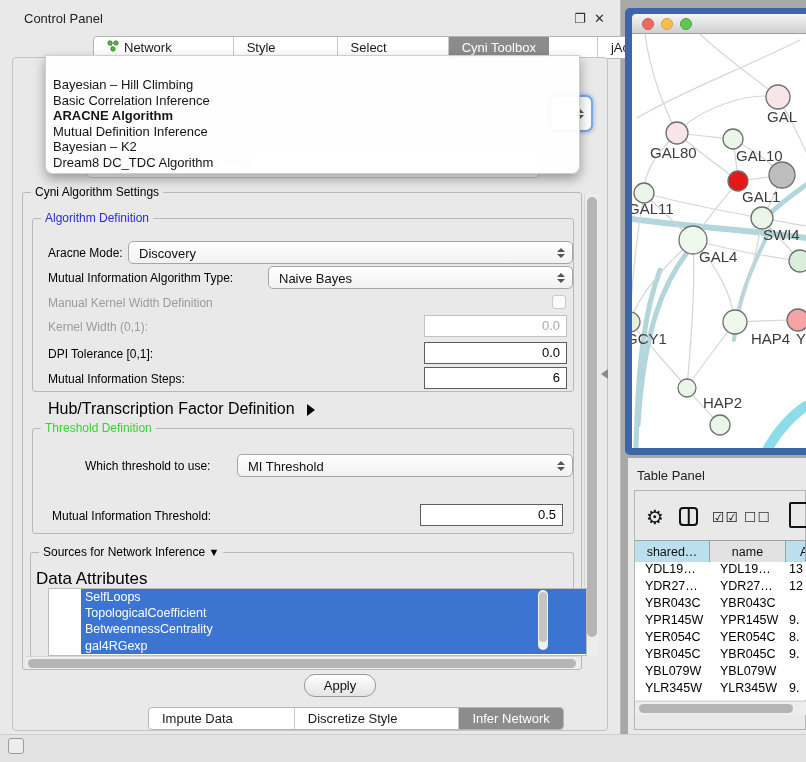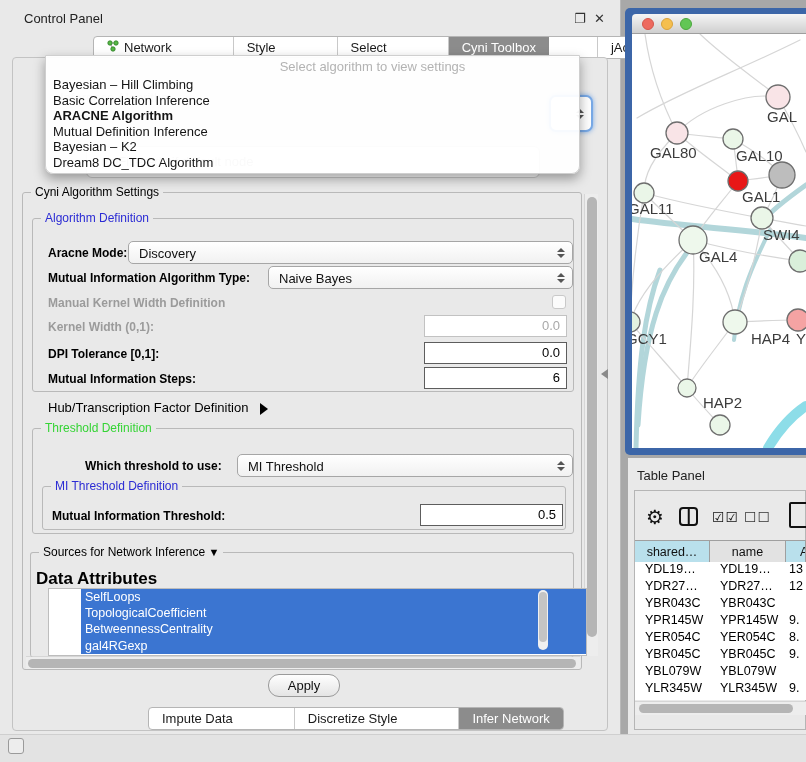--- a/index.html
+++ b/index.html
@@ -14,21 +14,21 @@
   .seg-bar{display:flex;background:#fff;border:1px solid #b5b5b5;border-radius:4px;height:21px;overflow:hidden;gap:48px;}
   .seg{display:flex;align-items:center;gap:5px;padding:0 13px;font-size:13px;color:#1a1a1a;border-left:1px solid #c9c9c9;white-space:nowrap;}
   .seg:first-child{border-left:none;}
   .seg.sel{background:#8c8c8c;color:#fff;}
   
   #content-box{left:12px;top:57px;width:594px;height:672px;border:1px solid #c3c3c3;border-radius:4px;background:#e9e9e9;}
   
   .gbox{border:1px solid #b9b9b9;border-radius:3px;}
   .gbox-label{position:absolute;top:-8px;left:8px;background:#e9e9e9;padding:0 4px;font-size:12px;white-space:nowrap;}
   .blue{color:#2b2bd4;} .green{color:#35d435;}
-  .lbl{font-size:12px;font-weight:bold;color:#000;white-space:nowrap;}
+  .lbl{font-size:12px;font-weight:normal;color:#000;white-space:nowrap;}
   .lbl.dis{color:#9b9b9b;}
   
   .combo{border:1px solid #a6a6a6;border-radius:5px;background:linear-gradient(#ffffff,#f1f1f1);height:23px;line-height:23px;font-size:13px;color:#111;padding-left:10px;box-sizing:border-box;}
   .stepper{position:absolute;right:7px;top:50%;transform:translateY(-50%);display:flex;flex-direction:column;gap:2px;}
   .stepper i{display:block;width:0;height:0;border-left:4px solid transparent;border-right:4px solid transparent;}
   .stepper .up{border-bottom:4px solid #555;}
   .stepper .dn{border-top:4px solid #555;}
   
   .tfield{background:#fff;border:1px solid #5d5d5d;font-size:13px;text-align:right;padding:0 6px;line-height:20px;box-sizing:border-box;}
   .tfield.dis{border:1px solid #c2c2c2;color:#a8a8a8;}
@@ -40,21 +40,21 @@
   
   #algo-popup{left:45px;top:55px;width:533px;height:117px;background:rgba(255,255,255,0.94);border:1px solid #cfcfcf;border-radius:0 0 8px 8px;box-shadow:0 5px 12px rgba(0,0,0,0.35);z-index:50;}
   #popup-placeholder{position:absolute;left:130px;right:10px;top:3px;text-align:center;font-size:13px;color:#b3b3b3;}
   #algorithm-popup-list{position:absolute;left:5px;top:21px;right:5px;}
   .pop-item{font-size:13px;line-height:15.6px;color:#151515;padding-left:2px;}
   .pop-item.sel{font-weight:bold;}
   
   #attr-list{background:#fff;border:1px solid #bdbdbd;overflow:hidden;}
   .attr-item{background:#3b75d1;color:#fff;font-size:12.5px;line-height:16.2px;padding-left:4px;}
   
-  .push-btn{border:1px solid #9a9a9a;border-radius:11px;background:linear-gradient(#fefefe,#e4e4e4);font-size:13px;color:#111;display:flex;align-items:center;justify-content:center;}
+  .push-btn{border:1px solid #9a9a9a;border-radius:11px;background:linear-gradient(#fefefe,#e4e4e4);font-size:13px;color:#111;display:flex;align-items:center;justify-content:center;margin-left:36px;}
   
   #net-frame{left:625px;top:8px;width:181px;height:447px;background:#3c66a8;border-radius:5px 0 0 5px;}
   #net-titlebar{left:632px;top:14px;width:174px;height:20px;background:linear-gradient(#f5f5f5,#cfcfcf);border-bottom:1px solid #9e9e9e;border-radius:4px 0 0 0;display:flex;align-items:center;gap:7px;padding-left:10px;box-sizing:border-box;}
   .tl{width:12px;height:12px;border-radius:50%;box-sizing:border-box;}
   #net-canvas{left:632px;top:34px;width:174px;height:414px;background:#fff;}
   
   #table-panel{left:628px;top:458px;width:178px;height:276px;background:#e9e9e9;}
   .tp-title{left:9px;top:10px;font-size:13px;color:#222;}
   #table-inner{left:634px;top:490px;width:172px;height:240px;border:1px solid #b5b5b5;background:#e9e9e9;box-sizing:border-box;}
   .thead-cell{font-size:12.5px;color:#111;border-right:1px solid #9f9f9f;display:flex;align-items:center;justify-content:center;box-sizing:border-box;height:22px;overflow:hidden;}
@@ -116,21 +116,20 @@
       <span style="display:block;padding-left:14px;line-height:30px;font-size:13px;color:#9f9f9f;">galFiltered.sif default node</span>
     </div>
     <div class="abs" style="left:549px;top:95px;width:40px;height:33px;border:2px solid #78a9e6;border-radius:7px;background:#fff;box-shadow:0 0 5px #78a9e6;z-index:4;">
       <span class="stepper">
           <i class="up"></i>
           <i class="dn"></i>
         </span>
     </div>
 
     <div id="algo-popup" class="abs">
-      <div id="popup-placeholder">Select algorithm to view settings</div>
       <div id="algorithm-popup-list">
           <div class="pop-item">Bayesian – Hill Climbing</div>
           <div class="pop-item">Basic Correlation Inference</div>
           <div class="pop-item sel">ARACNE Algorithm</div>
           <div class="pop-item">Mutual Definition Inference</div>
           <div class="pop-item">Bayesian – K2</div>
           <div class="pop-item">Dream8 DC_TDC Algorithm</div>
         </div>
     </div>
 
@@ -166,38 +165,35 @@
     </div>
     <div class="abs lbl dis" style="left:48px;top:296px;">Manual Kernel Width Definition</div>
     <div class="abs checkbox" style="left:552px;top:295px;"></div>
     <div class="abs lbl dis" style="left:48px;top:320px;">Kernel Width (0,1):</div>
     <div class="abs tfield dis" style="left:424px;top:315px;width:143px;">0.0</div>
     <div class="abs lbl" style="left:48px;top:347px;">DPI Tolerance [0,1]:</div>
     <div class="abs tfield" style="left:424px;top:342px;width:143px;">0.0</div>
     <div class="abs lbl" style="left:48px;top:372px;">Mutual Information Steps:</div>
     <div class="abs tfield" style="left:424px;top:367px;width:143px;">6</div>
 
-    <div class="abs" style="left:48px;top:400px;font-size:13px;color:#000;">
+    <div class="abs" style="left:48px;top:400px;font-size:16px;color:#000;">
       <span>Hub/Transcription Factor Definition</span>
       <span class="arrow-right" style="margin-left:8px;"></span>
     </div>
 
     <div class="abs gbox" style="left:32px;top:428px;width:540px;height:104px;">
       <span class="gbox-label green">Threshold Definition</span>
     </div>
     <div class="abs lbl" style="left:85px;top:459px;">Which threshold to use:</div>
     <div class="abs combo" style="left:237px;top:454px;width:336px;">
       <span>MI Threshold</span>
       <span class="stepper">
           <i class="up"></i>
           <i class="dn"></i>
         </span>
-    </div>
-    <div class="abs gbox" style="left:42px;top:486px;width:522px;height:42px;">
-      <span class="gbox-label blue">MI Threshold Definition</span>
     </div>
     <div class="abs lbl" style="left:52px;top:509px;">Mutual Information Threshold:</div>
     <div class="abs tfield" style="left:420px;top:504px;width:143px;">0.5</div>
 
     <div class="abs gbox" style="left:30px;top:552px;width:542px;height:104px;border-bottom:none;">
       <span class="gbox-label">
         <span>Sources for Network Inference</span>
         <span class="arrow-down">▼</span>
       </span>
     </div>

